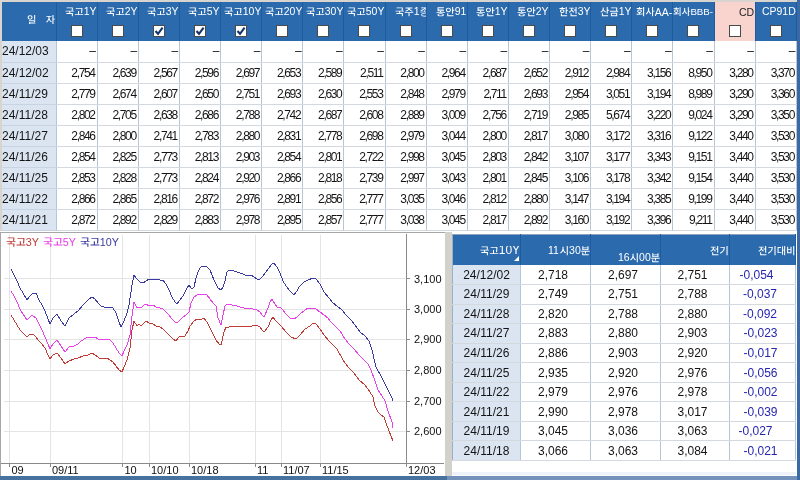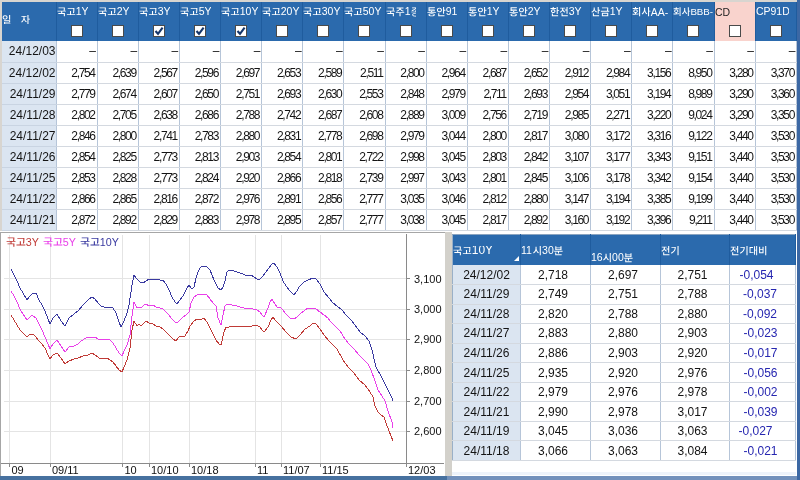--- a/index.html
+++ b/index.html
@@ -1,22 +1,22 @@
 <!DOCTYPE html>
 <html><head><meta charset="utf-8"><style>
 *{margin:0;padding:0;box-sizing:border-box}
 html,body{width:800px;height:480px;overflow:hidden;background:#fff;font-family:"Liberation Sans",sans-serif}
 .kl{display:block}
 #top{position:absolute;left:0;top:0;width:797px;border-top:2px solid #d8d5d0;border-left:2px solid #d8d5d0}
 table{border-collapse:collapse;table-layout:fixed;width:100%}
 #tt th{background:#2b6aad;border-right:1px solid #1f5c9e;height:39px;vertical-align:top;padding:0;font-weight:normal}
 #tt th.pink{background:#f9d3cd}
 #tt td{font-size:12px;letter-spacing:-1.35px;color:#141414;height:21px;border-right:1px solid #b6c5d8;border-bottom:1px solid #d4d9e0;text-align:right;padding:0 2px 0 0;background:#fff;white-space:nowrap;overflow:hidden}
-#tt td.d{background:#dbe5f1;text-align:right;padding:0;letter-spacing:0;border-bottom:1px solid #c9d4e2}
-.hname{display:flex;justify-content:flex-start;margin-top:3px;height:14px;align-items:center}
+#tt td.d{background:#dbe5f1;text-align:left;padding:0;letter-spacing:0;border-bottom:1px solid #c9d4e2}
+.hname{display:flex;justify-content:flex-end;margin-top:3px;height:14px;align-items:center}
 .cbwrap{display:flex;justify-content:center;margin-top:6px}
 .cb{width:12px;height:12px;background:#fff;border:1px solid #4a4a4a;display:flex;align-items:center;justify-content:center}
 #chart{position:absolute;left:0;top:232px;width:445px;height:244px}
 #rt{position:absolute;left:452px;top:234px;width:344px}
 #rt th{background:#2b6aad;border-right:1px solid #1f5c9e;height:20px;padding:0;font-weight:normal;position:relative}
 #rt td{font-size:12px;color:#141414;height:19.55px;border-right:1px solid #b6c5d8;border-bottom:1px solid #d4d9e0;text-align:center;padding:0 5px 0 0;background:#fff}
 #rt td.d{background:#dbe5f1;text-align:center;padding:0}
 #rt td.n{color:#2626b0}
 #rt table{border:1px solid #9ab0c8;border-top:1px solid #8aa4c0}
 #gap{position:absolute;left:445px;top:232px;width:7px;height:244px;background:#d3d1cb}
@@ -377,21 +377,21 @@
           <td>2,686</td>
           <td>2,788</td>
           <td>2,742</td>
           <td>2,687</td>
           <td>2,608</td>
           <td>2,889</td>
           <td>3,009</td>
           <td>2,756</td>
           <td>2,719</td>
           <td>2,985</td>
-          <td>2,271</td>
+          <td>5,674</td>
           <td>3,220</td>
           <td>9,024</td>
           <td>3,290</td>
           <td>3,350</td>
         </tr>
         <tr>
           <td class="d">24/11/27</td>
           <td>2,846</td>
           <td>2,800</td>
           <td>2,741</td>

